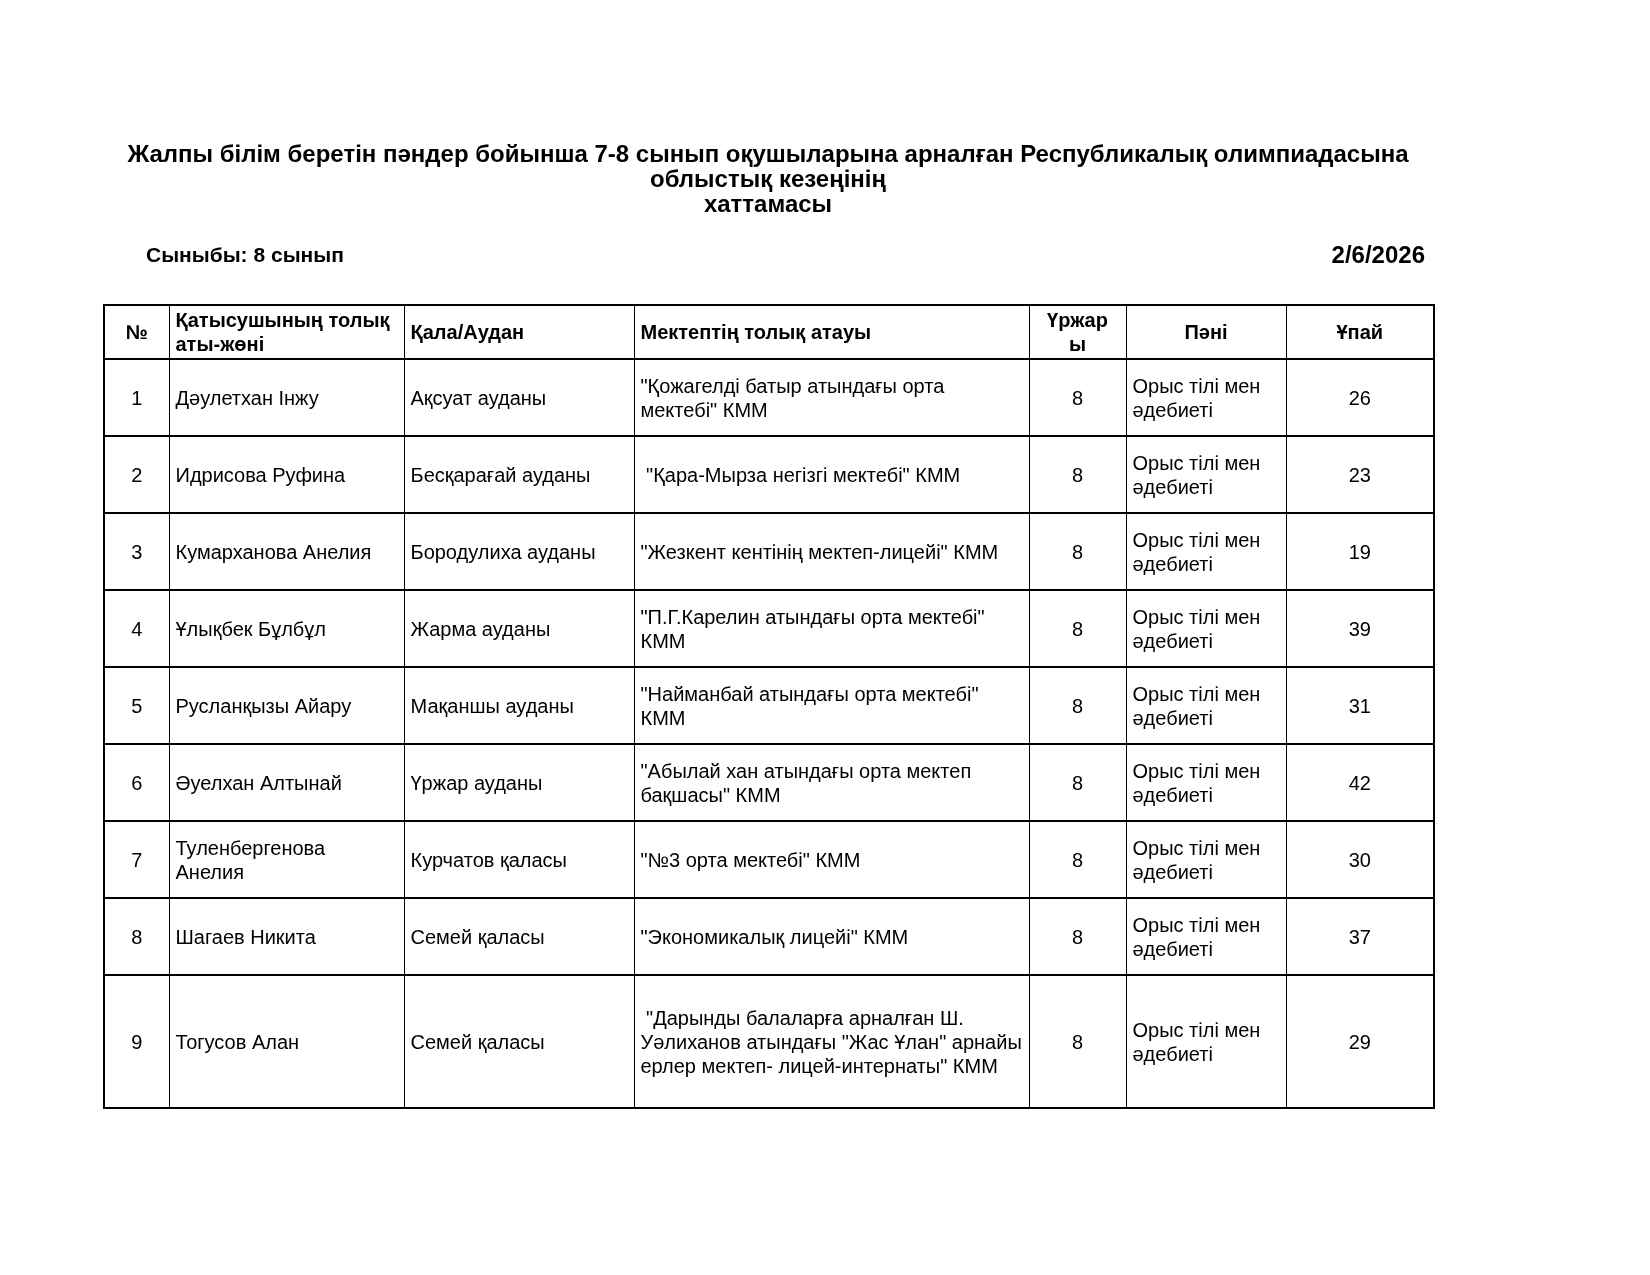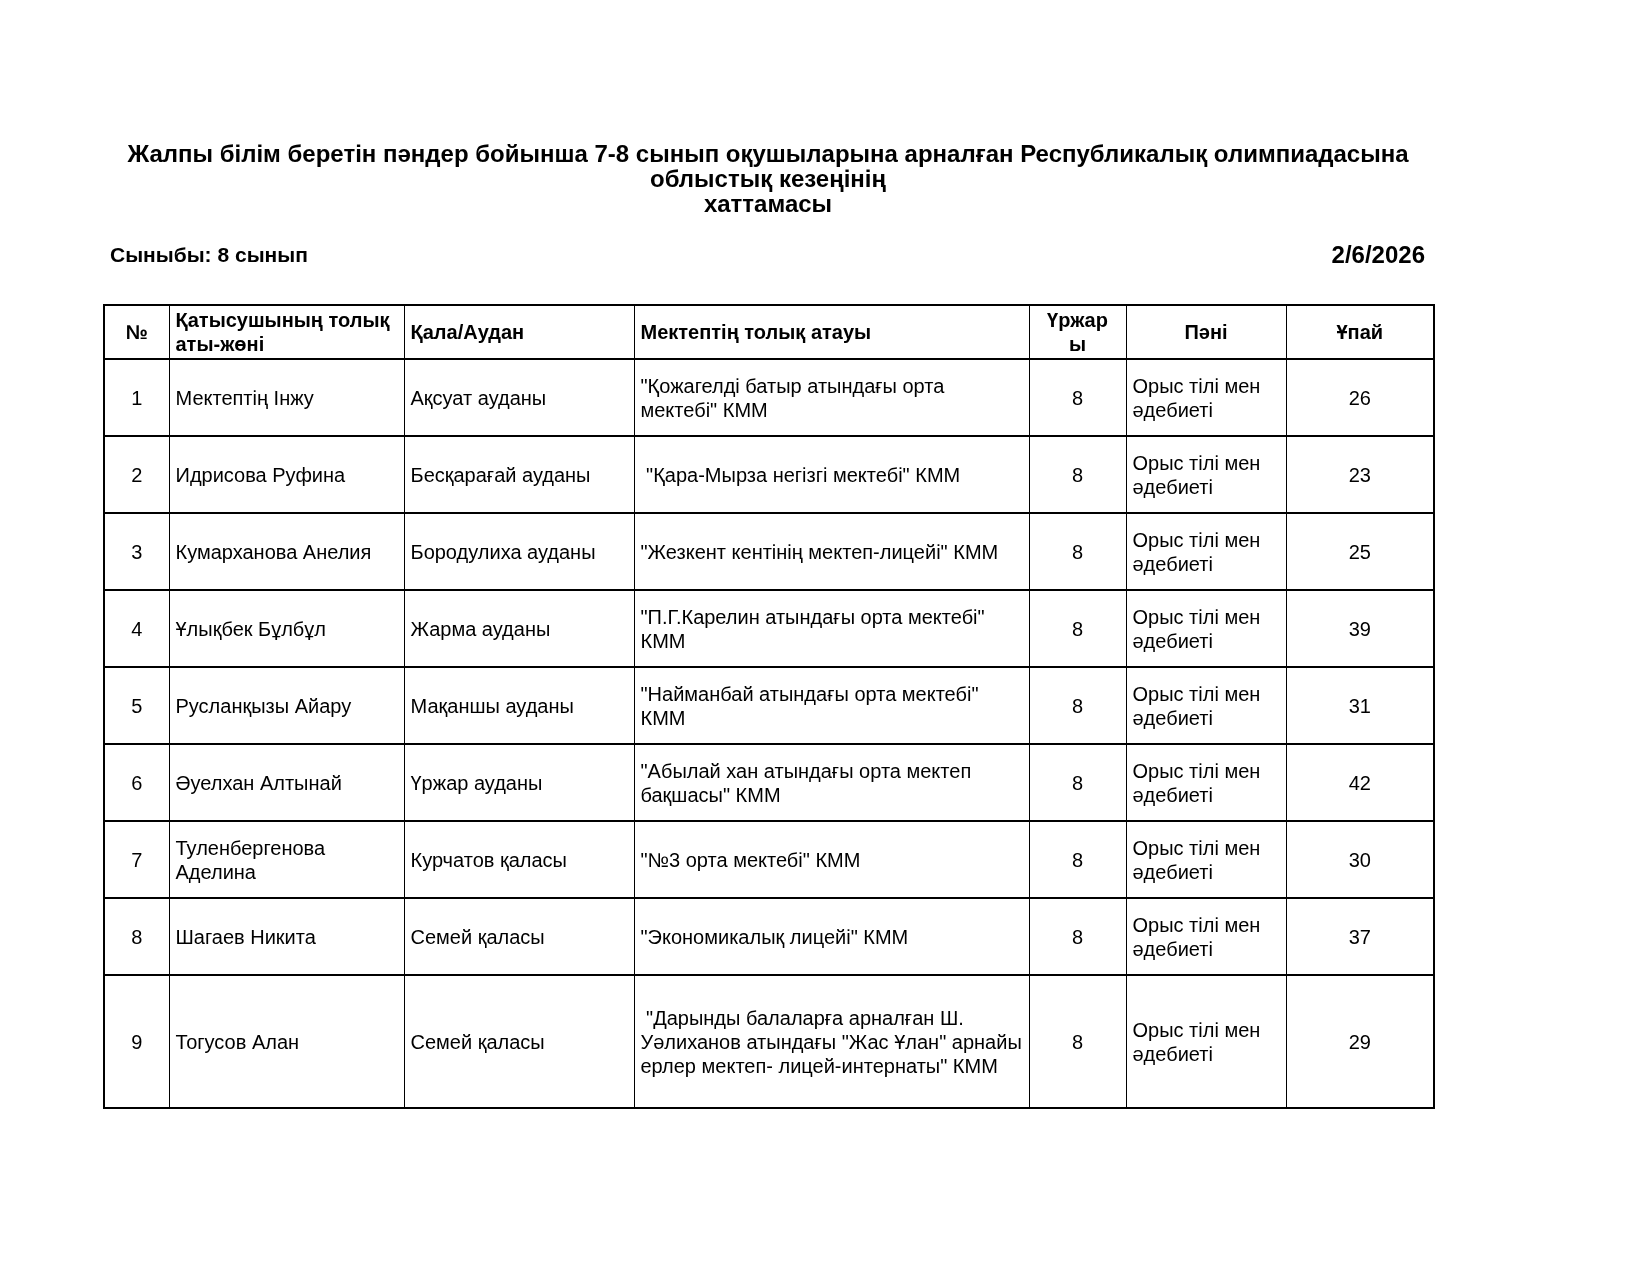--- a/index.html
+++ b/index.html
@@ -31,20 +31,21 @@
     margin-top: 26px;
     margin-left: 7px;
     font-size: 21px;
     line-height: 26px;
     font-weight: bold;
   }
   .meta-row {
     display: flex;
     justify-content: space-between;
     align-items: flex-end;
+    margin-left: 36px;
   }
   .doc-date {
     font-size: 24px;
     margin-right: 8px;
   }
   table.results {
     margin-top: 36px;
     width: 1330px;
     table-layout: fixed;
     border-collapse: collapse;
@@ -103,21 +104,21 @@
           <th class="left">Мектептің толық атауы</th>
           <th>Үржар
 ы</th>
           <th>Пәні</th>
           <th>Ұпай</th>
         </tr>
       </thead>
       <tbody>
         <tr>
           <td class="center">1</td>
-          <td class="left">Мектептің Інжу</td>
+          <td class="left">Дәулетхан Інжу</td>
           <td class="left">Ақсуат ауданы</td>
           <td class="left">"Қожагелді батыр атындағы орта мектебі" КММ</td>
           <td class="center">8</td>
           <td class="left">Орыс тілі мен әдебиеті</td>
           <td class="center">26</td>
         </tr>
         <tr>
           <td class="center">2</td>
           <td class="left">Идрисова Руфина</td>
           <td class="left">Бесқарағай ауданы</td>
@@ -126,21 +127,21 @@
           <td class="left">Орыс тілі мен әдебиеті</td>
           <td class="center">23</td>
         </tr>
         <tr>
           <td class="center">3</td>
           <td class="left">Кумарханова Анелия</td>
           <td class="left">Бородулиха ауданы</td>
           <td class="left">"Жезкент кентінің мектеп-лицейі" КММ</td>
           <td class="center">8</td>
           <td class="left">Орыс тілі мен әдебиеті</td>
-          <td class="center">25</td>
+          <td class="center">19</td>
         </tr>
         <tr>
           <td class="center">4</td>
           <td class="left">Ұлықбек Бұлбұл</td>
           <td class="left">Жарма ауданы</td>
           <td class="left">"П.Г.Карелин атындағы орта мектебі" КММ</td>
           <td class="center">8</td>
           <td class="left">Орыс тілі мен әдебиеті</td>
           <td class="center">39</td>
         </tr>
@@ -157,21 +158,21 @@
           <td class="center">6</td>
           <td class="left">Әуелхан Алтынай</td>
           <td class="left">Үржар ауданы</td>
           <td class="left">"Абылай хан атындағы орта мектеп бақшасы" КММ</td>
           <td class="center">8</td>
           <td class="left">Орыс тілі мен әдебиеті</td>
           <td class="center">42</td>
         </tr>
         <tr>
           <td class="center">7</td>
-          <td class="left">Туленбергенова Аделина</td>
+          <td class="left">Туленбергенова Анелия</td>
           <td class="left">Курчатов қаласы</td>
           <td class="left">"№3 орта мектебі" КММ</td>
           <td class="center">8</td>
           <td class="left">Орыс тілі мен әдебиеті</td>
           <td class="center">30</td>
         </tr>
         <tr>
           <td class="center">8</td>
           <td class="left">Шагаев Никита</td>
           <td class="left">Семей қаласы</td>

